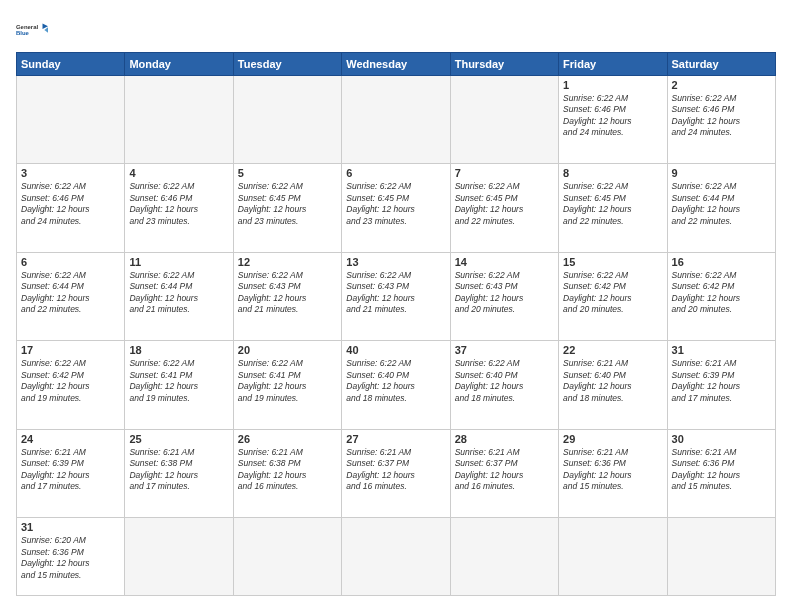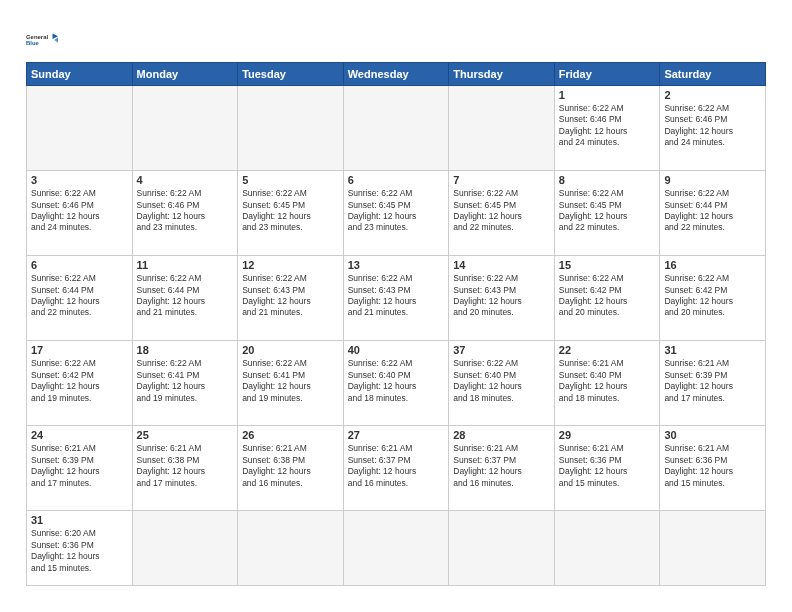--- a/index.html
+++ b/index.html
@@ -6,21 +6,21 @@
     body {
       font-family: Arial, sans-serif;
       background: #fff;
       width: 792px;
       height: 612px;
       overflow: hidden;
     }
     .page {
       width: 792px;
       height: 612px;
-      padding: 26px;
+      padding: 16px;
       display: flex;
       flex-direction: column;
     }
     .header {
       display: flex;
       justify-content: space-between;
       align-items: flex-start;
       margin-bottom: 8px;
     }
     .logo {
@@ -75,20 +75,21 @@
     .day-number {
       font-size: 11px;
       font-weight: bold;
       display: block;
       margin-bottom: 2px;
     }
     .day-info {
       font-size: 8.5px;
       line-height: 1.35;
       color: #333;
+      font-style: italic;
     }
     .last-row td {
       height: 60px;
       margin-left: 34px;
     }
   </style>
 </head>
 <body>
 
 <div class="page">

